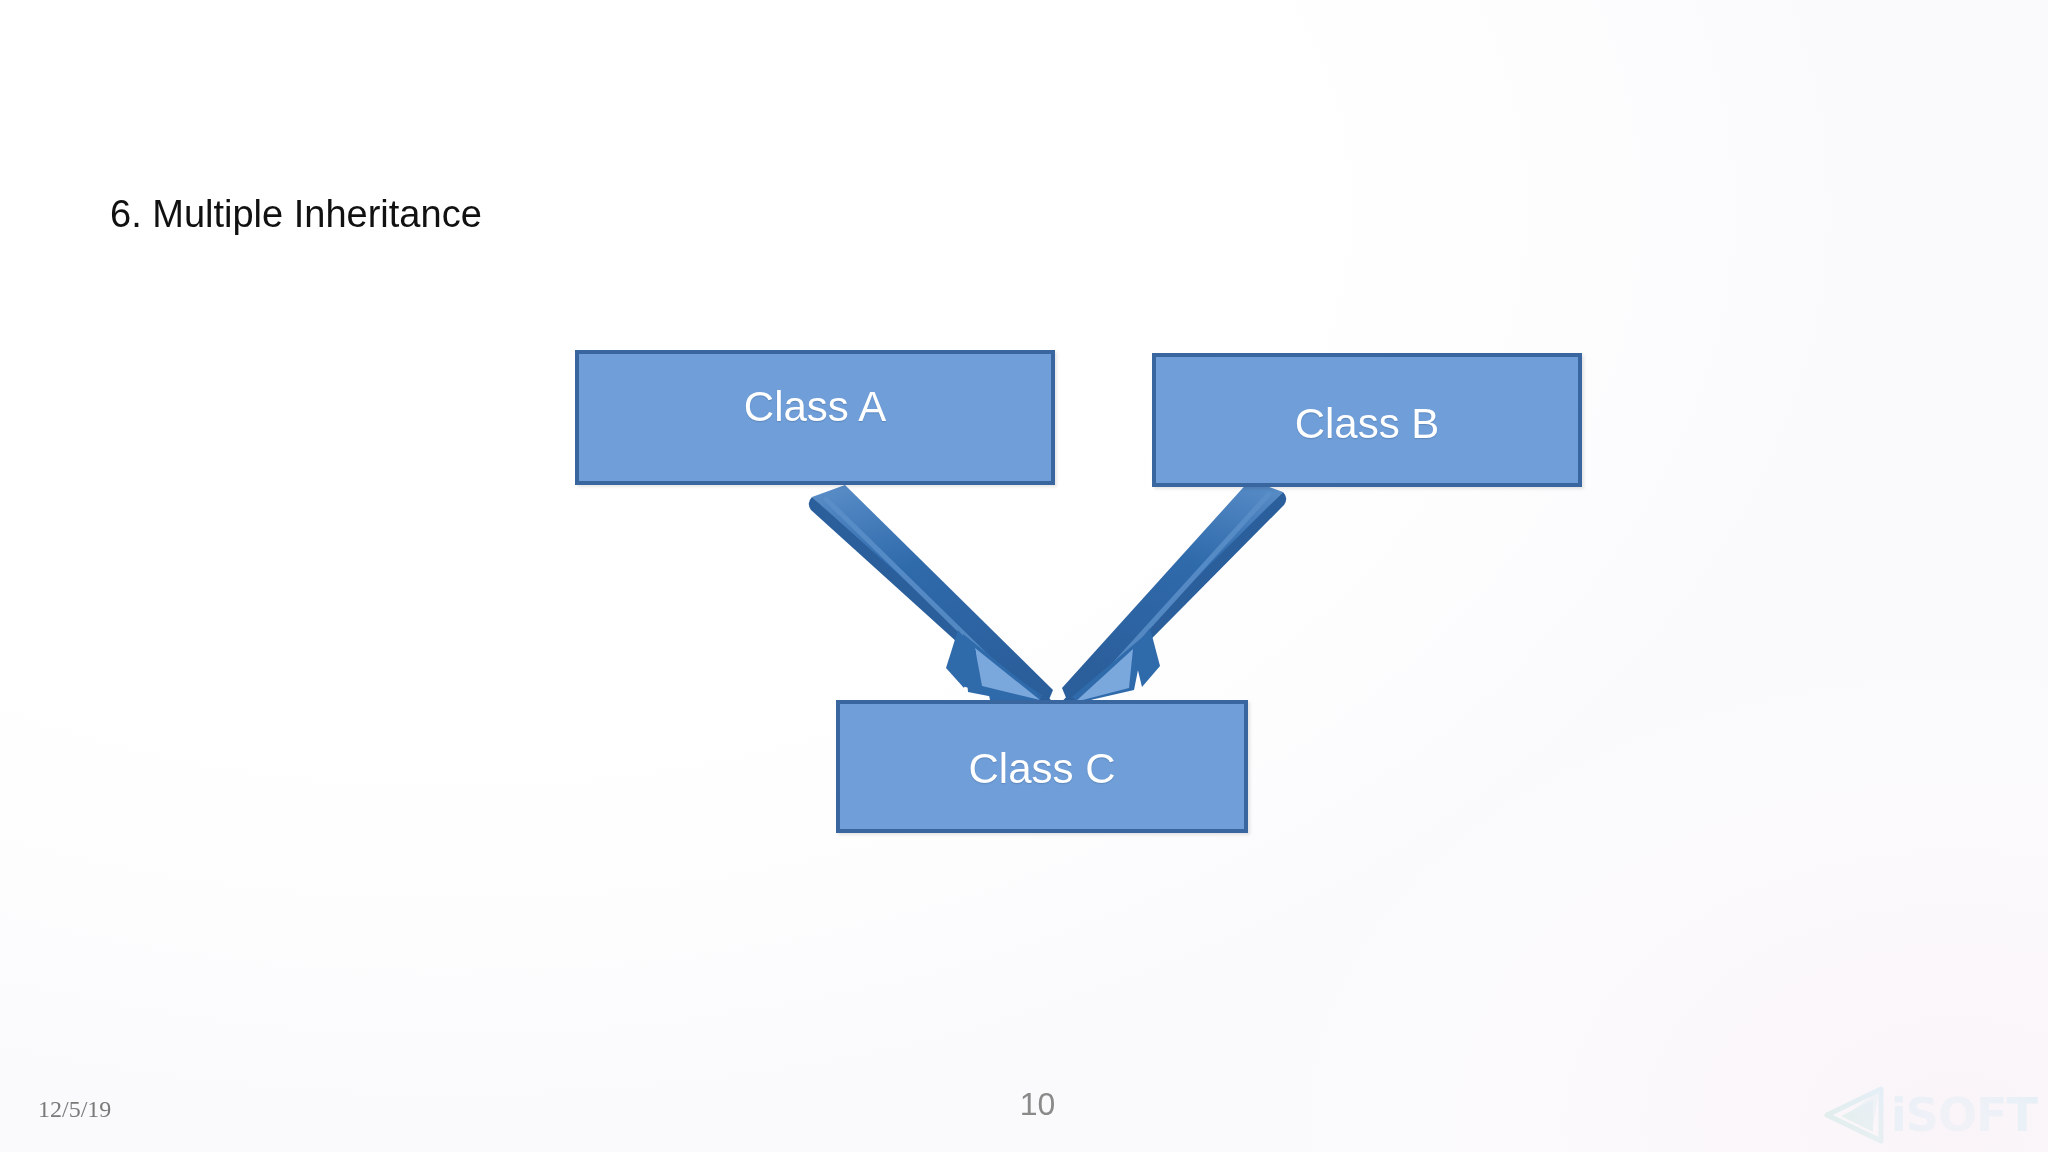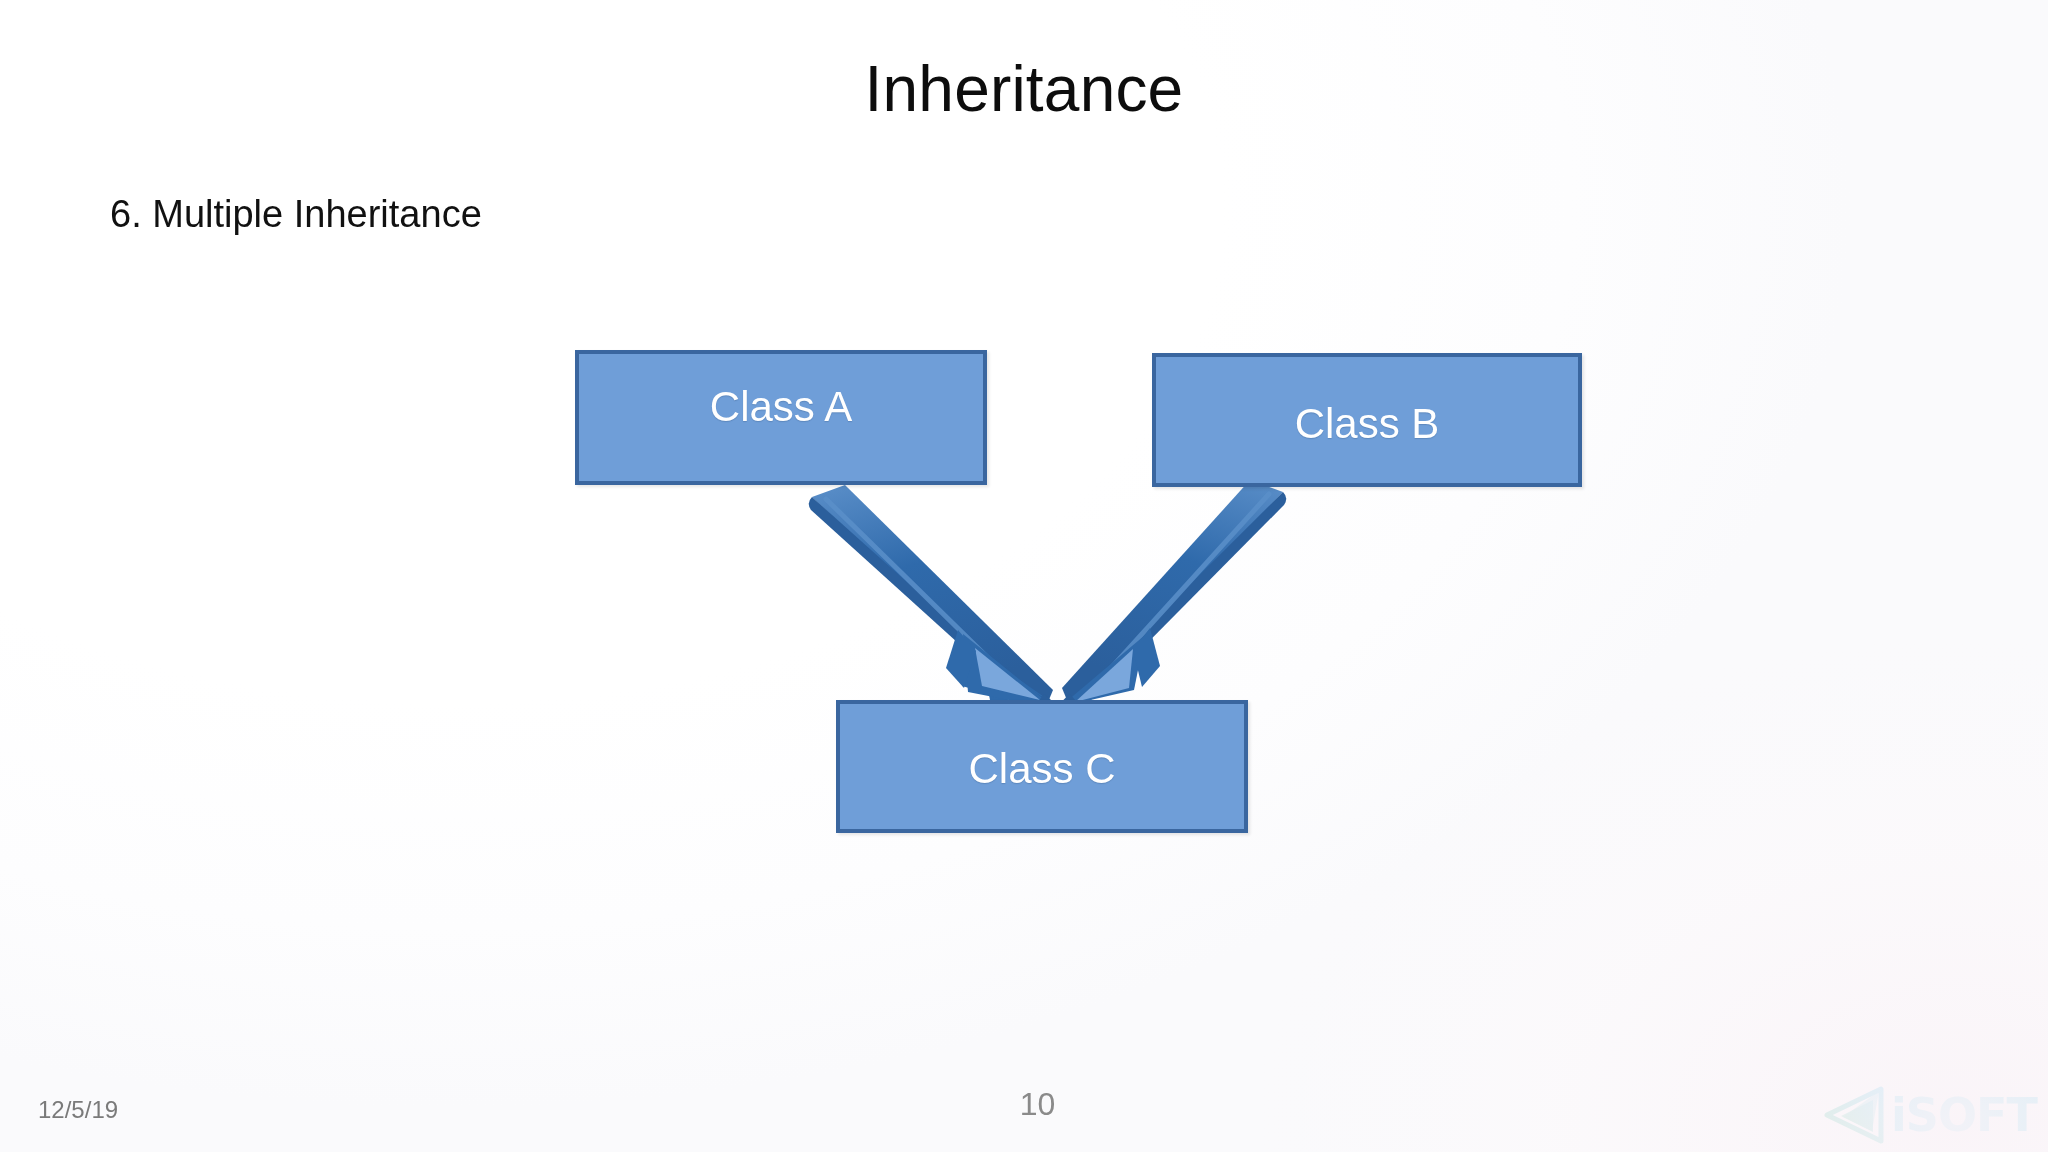--- a/index.html
+++ b/index.html
@@ -70,21 +70,21 @@
     color: #ffffff;
     font-size: 42px;
     line-height: 1;
     font-weight: 400;
     text-shadow: 0 1px 1px rgba(40,70,110,0.25);
     user-select: none;
   }
   #box-a {
     left: 575px;
     top: 350px;
-    width: 412px;
+    width: 480px;
     height: 135px;
     align-items: flex-start;
     padding-top: 32px;
   }
   #box-b {
     left: 1152px;
     top: 353px;
     width: 430px;
     height: 134px;
     align-items: center;
@@ -109,20 +109,21 @@
     pointer-events: none;
   }
 
   
   .footer-date {
     position: absolute;
     left: 38px;
     top: 1096px;
     font-size: 24px;
     color: #7a7a7a;
+    font-family: Liberation Serif, serif;
   }
   .footer-pagenum {
     position: absolute;
     left: 0;
     top: 1086px;
     width: 2075px;
     text-align: center;
     font-size: 32px;
     color: #8a8a8a;
   }
@@ -148,21 +149,20 @@
     line-height: 1;
     color: #5ecbe8;
     font-family: "DejaVu Sans", sans-serif;
   }
 </style>
 </head>
 <body>
 
 <div id="slide">
 
-  <div class="slide-title">Inheritance</div>
 
   <div class="subtitle">6. Multiple Inheritance</div>
 
   <svg id="arrow-layer" viewBox="0 0 2048 1152" xmlns="http://www.w3.org/2000/svg">
     <defs>
       <linearGradient id="shaftGradL" x1="0" y1="0" x2="0.35" y2="1">
         <stop offset="0%" stop-color="#5b8fc9"></stop>
         <stop offset="45%" stop-color="#2f6aab"></stop>
         <stop offset="100%" stop-color="#2b5f9c"></stop>
       </linearGradient>

